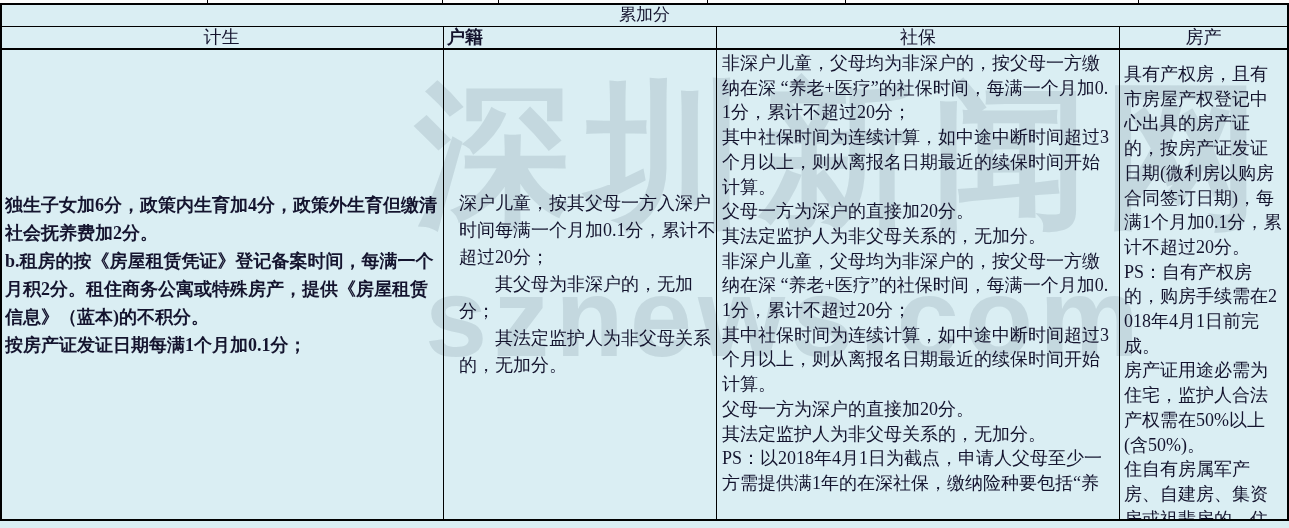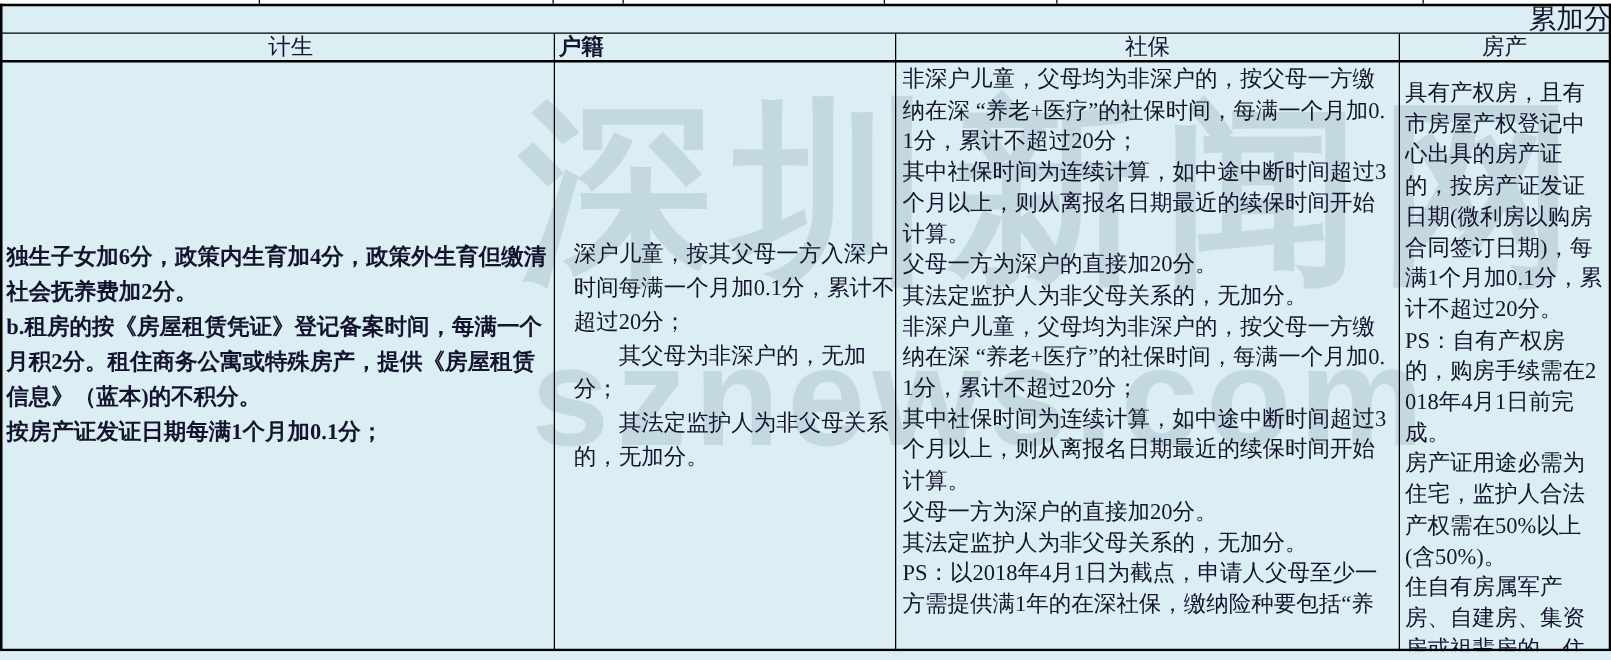--- a/index.html
+++ b/index.html
@@ -33,25 +33,25 @@
   .vl-c{left:1119px;top:27px;height:493px;}
   .vl-edge-l{left:0;top:3px;height:517px;width:2px;}
   .vl-edge-r{left:1287px;top:3px;height:517px;width:2px;}
   
   .wm{position:absolute;font-weight:bold;color:rgba(140,162,172,0.28);white-space:nowrap;pointer-events:none;}
   .wm1{left:415px;top:78px;font-size:158px;letter-spacing:14px;line-height:1;}
   .wm2{left:425px;top:262px;font-size:112px;letter-spacing:6px;line-height:1;font-family:"Liberation Sans","DejaVu Sans",sans-serif;}
   
   .merged-row{
     position:absolute;left:0;top:4px;width:1289px;height:22px;
-    text-align:right;font-size:22px;line-height:22px;
+    text-align:center;font-size:17px;line-height:22px;
   }
   
   .hcell{position:absolute;top:27px;height:21px;font-size:18px;line-height:21px;text-align:center;}
-  .hc1{left:0;width:443px;padding-left:11px;}
+  .hc1{left:0;width:443px;}
   .hc2{left:447px;width:265px;text-align:left;font-weight:bold;}
   .hc3{left:717px;width:402px;}
   .hc4{left:1120px;width:167px;}
   
   .bcell{
     position:absolute;font-size:18px;
     white-space:pre-wrap;word-break:break-all;overflow:hidden;
   }
   .bc-center{display:flex;flex-direction:column;justify-content:center;}
   .bc1{left:5px;top:40px;width:433px;height:469px;line-height:28px;font-weight:bold;}

